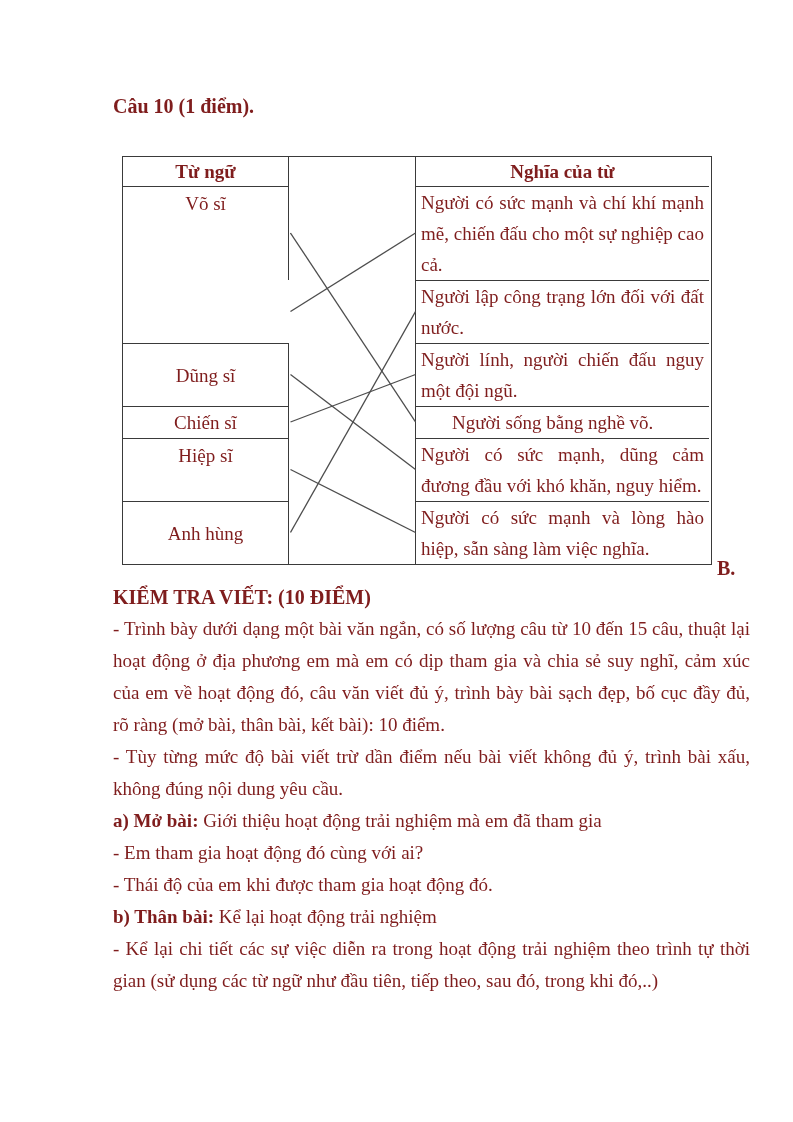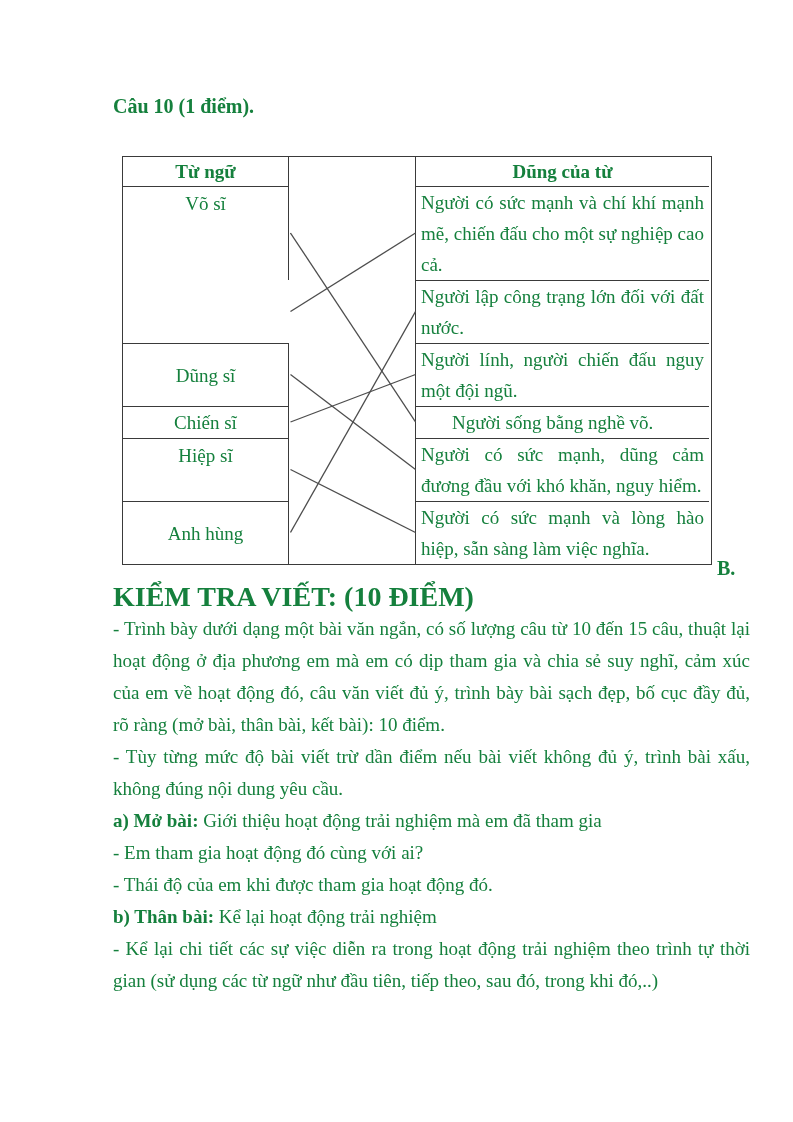--- a/index.html
+++ b/index.html
@@ -1,18 +1,18 @@
 <!DOCTYPE html>
 <html><head>
 <meta charset="utf-8">
 <style>
   html,body { margin:0; padding:0; background:#ffffff; }
   .page {
     position:relative; width:793px; height:1122px; margin:0 auto;
-    background:#ffffff; color:#15803d;
+    background:#ffffff; color:#7f1d1d;
     font-family:"Liberation Serif","DejaVu Serif",serif;
     overflow:hidden;
   }
   .content { padding:93px 43px 0 113px; }
 
   .q-heading { margin:0; font-size:20px; line-height:26px; font-weight:bold; }
 
   
   .table-wrap { position:relative; width:590px; margin:15px 0 0 9px; }
   .match-table {
@@ -40,37 +40,37 @@
   .match-lines { position:absolute; left:168px; top:0; pointer-events:none; }
   .marker-b {
     position:absolute; left:calc(100% + 5px); bottom:-13px;
     font-weight:bold; font-size:20px; line-height:20px;
   }
 
   
   #writing-blocks { margin-top:16px; }
   .block { margin:0; font-size:19px; line-height:32px; }
   .block-p { text-align:justify; }
-  .block-heading { font-weight:bold; font-size:28px; }
+  .block-heading { font-weight:bold; font-size:20px; }
   .block-heading-underline { font-weight:bold; text-decoration:underline; }
   .block b { font-weight:bold; }
 </style>
 </head>
 <body>
 
 <div class="page">
   <div class="content">
 
     <p class="q-heading">Câu 10 (1 điểm).</p>
 
     <div class="table-wrap">
       <div class="match-table" id="match-table">
         <div class="head-cell head-left">Từ ngữ</div>
         <div class="gap-cell"></div>
-        <div class="head-cell head-right">Dũng của từ</div>
+        <div class="head-cell head-right">Nghĩa của từ</div>
 
       <div class="term-cell" data-row="0" style="grid-row: 2;">
             <span>Võ sĩ</span>
           </div>
           <div class="term-cell" data-row="2" style="grid-row: 4;">
             <span>Dũng sĩ</span>
           </div>
           <div class="term-cell" data-row="3" style="grid-row: 5;">
             <span>Chiến sĩ</span>
           </div>

